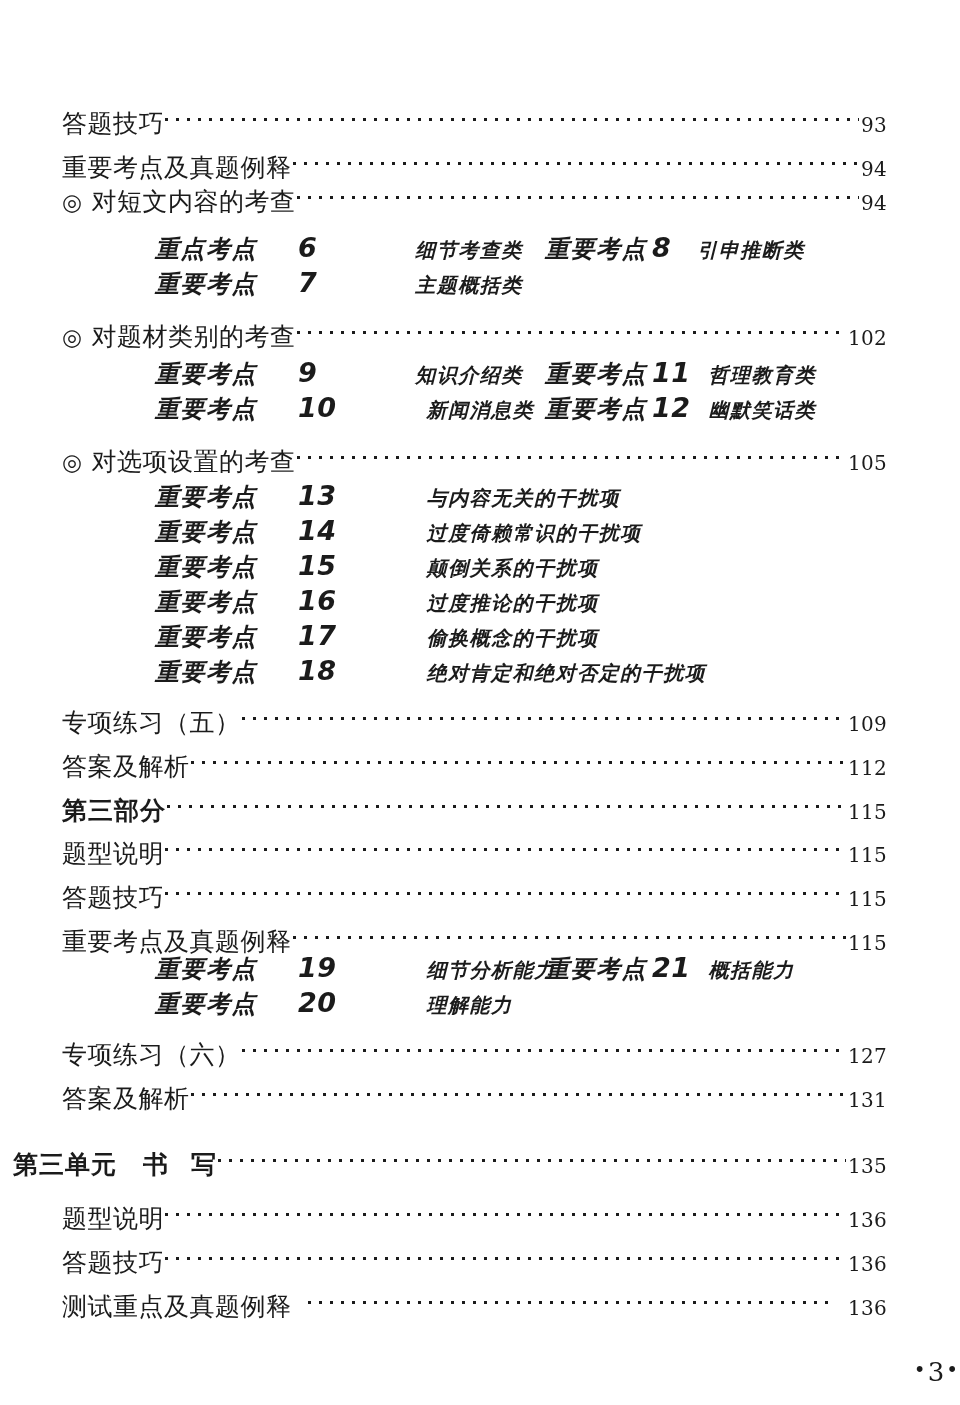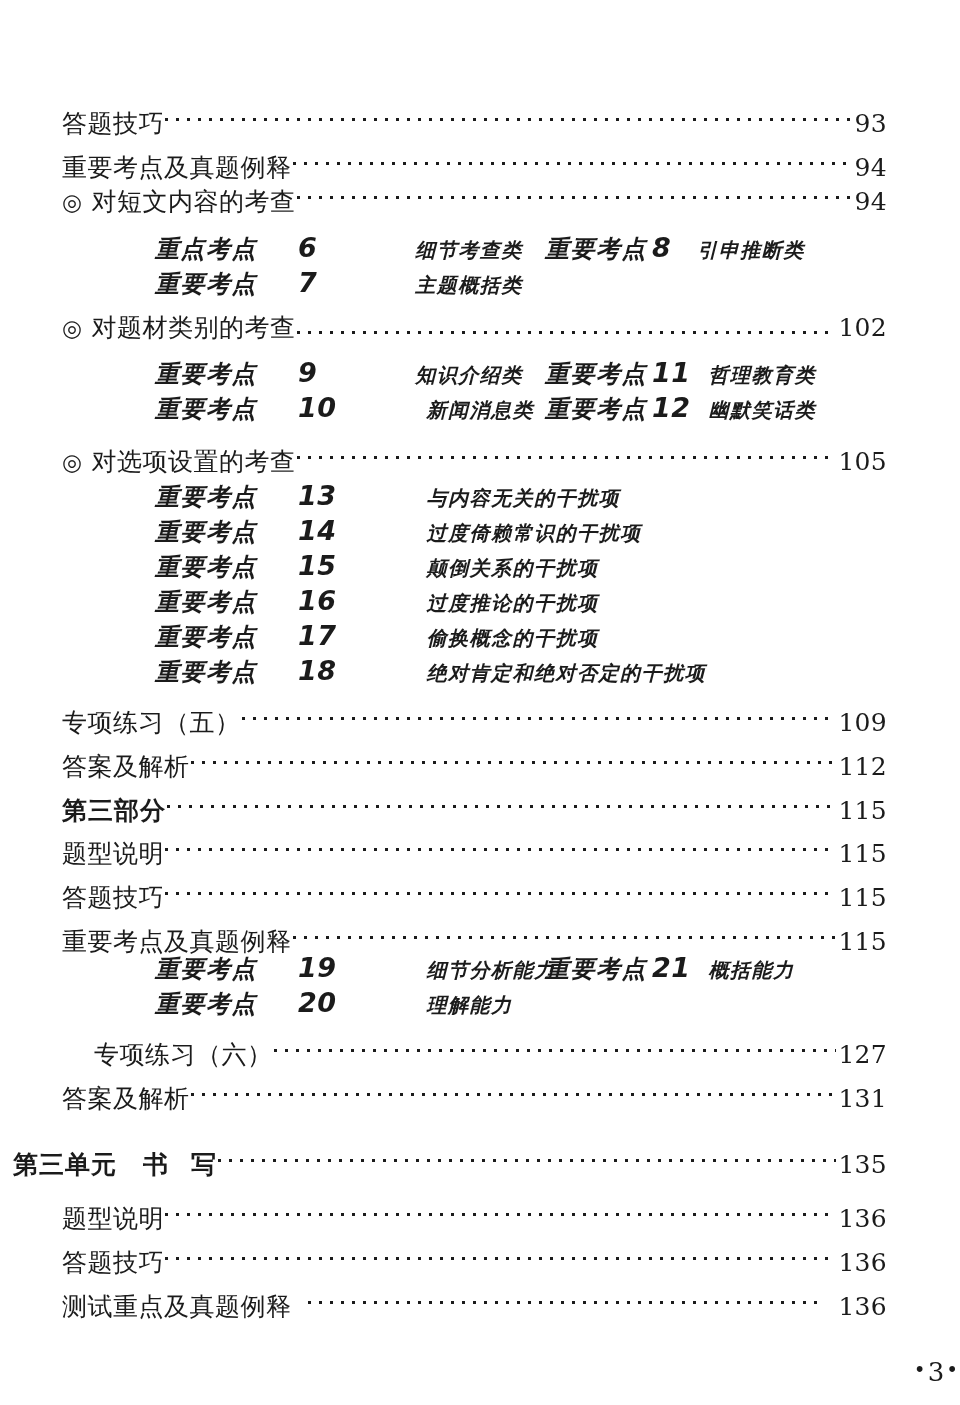--- a/index.html
+++ b/index.html
@@ -59,21 +59,21 @@
     right: 0;
     bottom: 11px;
     height: 3px;
     background-image: radial-gradient(circle at 1.5px 1.5px, #1b1b1b 1.5px, rgba(0,0,0,0) 1.7px);
     background-size: 11px 3px;
     background-repeat: repeat-x;
   }
 
   .toc-row .pageno {
     white-space: nowrap;
-    font-size: 25px;
+    font-size: 20px;
     line-height: 34px;
     font-family: "DejaVu Serif", "Liberation Serif", serif;
     letter-spacing: 0.3px;
     text-align: right;
   }
 
   
   .lvl-1 { }
   .lvl-0 { padding-left: 62px; }
 
@@ -199,21 +199,21 @@
       </div>
     </div>
     <div class="kp-row" style="top: 265px;">
       <div class="kp-cell col1">
         <span class="kp-name">重要考点</span>
         <span class="kp-num">7</span>
         <span class="kp-gap-c"></span>
         <span class="kp-title">主题概括类</span>
       </div>
     </div>
-    <div class="toc-row lvl-1" style="top: 311px; align-items: center;">
+    <div class="toc-row lvl-1" style="top: 311px;">
       <span class="label"><span class="bullet">◎</span><span>对题材类别的考查</span></span>
       <span class="leader"></span>
       <span class="pageno">102</span>
     </div>
     <div class="kp-row" style="top: 355px;">
       <div class="kp-cell col1">
         <span class="kp-name">重要考点</span>
         <span class="kp-num">9</span>
         <span class="kp-gap-c"></span>
         <span class="kp-title">知识介绍类</span>
@@ -337,21 +337,21 @@
       </div>
     </div>
     <div class="kp-row" style="top: 985px;">
       <div class="kp-cell col1">
         <span class="kp-name">重要考点</span>
         <span class="kp-num">20</span>
         <span class="kp-gap-b"></span>
         <span class="kp-title">理解能力</span>
       </div>
     </div>
-    <div class="toc-row lvl-1" style="top: 1029px; margin-left: 32px;">
+    <div class="toc-row lvl-1" style="top: 1029px;">
       <span class="label">专项练习（六）</span>
       <span class="leader"></span>
       <span class="pageno">127</span>
     </div>
     <div class="toc-row lvl-1" style="top: 1073px;">
       <span class="label">答案及解析</span>
       <span class="leader"></span>
       <span class="pageno">131</span>
     </div>
     <div class="toc-row lvl-0 heading-unit" style="top: 1139px; padding-left: 13px;">

